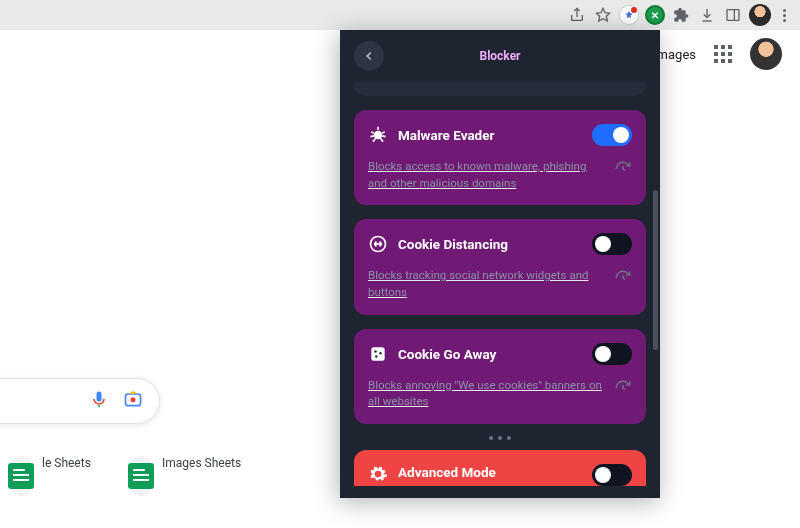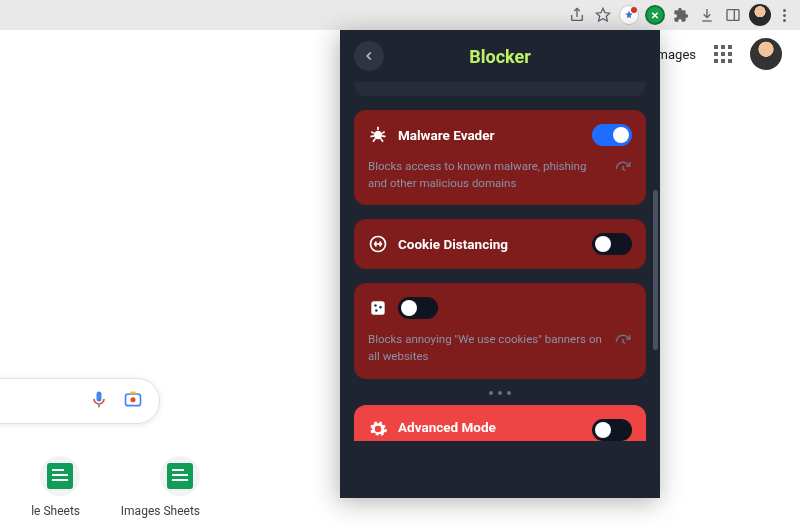--- a/index.html
+++ b/index.html
@@ -22,48 +22,48 @@
   .sub-link { font-size:13px; color:#202124; cursor:pointer; }
   .apps-grid { width:18px; height:18px; display:grid; grid-template-columns:repeat(3,4px); grid-template-rows:repeat(3,4px); gap:3px; cursor:pointer;}
   .apps-grid span{ background:#5f6368; width:4px; height:4px; }
   .avatar-med { width:32px; height:32px; border-radius:50%; background: radial-gradient(circle at 50% 35%, #f2c29b 28%, #333 30%); cursor:pointer; }
 
   
   .bg-content { position:absolute; top:78px; left:0; width:360px; }
   .search-pill { position:absolute; top:300px; left:-180px; width:340px; height:46px; background:#fff; border:1px solid #dfe1e5; border-radius:24px; box-shadow:0 1px 6px rgba(32,33,36,.1); display:flex; align-items:center; justify-content:flex-end; padding-right:16px; gap:14px;}
   .mic-icon svg, .lens-icon svg{ width:20px; height:20px;}
   .shortcuts { position:absolute; top:378px; left:0; display:flex; gap:48px; padding-left:8px;}
-  .shortcut { display:flex; flex-direction:column; align-items:flex-end; gap:8px; width:72px; cursor:pointer;}
+  .shortcut { display:flex; flex-direction:row; align-items:flex-start; gap:8px; width:72px; cursor:pointer;}
   .sc-tile { width:40px; height:40px; border-radius:50%; background:#f1f3f4; display:flex; align-items:center; justify-content:center;}
   .sc-green { width:26px; height:26px; background:#0f9d58; border-radius:3px; position:relative;}
   .sc-green::before{content:''; position:absolute; left:5px; top:6px; width:12px; height:2px; background:#fff;}
   .sc-green::after{content:''; position:absolute; left:5px; top:11px; width:16px; height:2px; background:#fff; box-shadow:0 5px 0 #fff;}
   .sc-label { font-size:12px; color:#3c4043; text-align:center; white-space:nowrap;}
 
   
   .popup { position:absolute; top:30px; left:340px; width:320px; height:468px; background:#1e2430; border-radius:0 0 0 0; box-shadow:-2px 4px 24px rgba(0,0,0,.3); color:#e6e8ec; overflow:hidden; display:flex; flex-direction:column;}
   .popup-scrollbar { position:absolute; right:2px; top:160px; width:5px; height:160px; background:#4a5161; border-radius:3px;}
   .popup-header { height:52px; display:flex; align-items:center; justify-content:center; position:relative; flex-shrink:0;}
   .back-btn { position:absolute; left:14px; width:30px; height:30px; border-radius:50%; background:#2e3442; display:flex; align-items:center; justify-content:center; cursor:pointer;}
   .back-btn svg{ width:14px; height:14px; stroke:#b7bdc9;}
-  .popup-title { font-size:18px; font-weight:700; color:#bef264;}
+  .popup-title { font-size:12px; font-weight:700; color:#f0abfc;}
   .popup-body { flex:1; overflow:hidden; padding:0 14px; position:relative;}
   .card-stub { height:14px; background:#262c3a; border-radius:0 0 12px 12px; margin-bottom:14px;}
-  .card { background:#7f1d1d; border-radius:12px; padding:14px 14px 14px 14px; margin-bottom:14px;}
+  .card { background:#701a75; border-radius:12px; padding:14px 14px 14px 14px; margin-bottom:14px;}
   .card-head { display:flex; align-items:center; gap:10px;}
   .card-icon { width:20px; height:20px; color:#fff; flex-shrink:0;}
   .card-icon svg{ width:20px; height:20px;}
   .card-title { font-size:13.5px; font-weight:700; color:#fff; flex:1;}
   .toggle { width:40px; height:22px; border-radius:11px; position:relative; cursor:pointer; flex-shrink:0;}
   .toggle::after{ content:''; position:absolute; width:16px; height:16px; border-radius:50%; background:#fff; top:3px; transition:left .15s;}
   .toggle.on { background:#1f6dff;}
   .toggle.on::after{ left:21px;}
   .toggle.off { background:#0f1420;}
   .toggle.off::after{ left:3px;}
-  .card-desc-row { display:flex; align-items:flex-start; gap:8px; margin-top:12px;}
+  .card-desc-row { display:flex; align-items:flex-start; gap:8px; margin-top:12px;text-decoration:underline;}
   .card-desc { font-size:11.5px; line-height:1.45; color:#8a92a6; flex:1;}
   .refresh-icon { width:18px; height:18px; color:#6a7284; flex-shrink:0; margin-top:2px;}
   .refresh-icon svg{width:18px; height:18px;}
   .dots-row { display:flex; justify-content:center; gap:5px; padding:4px 0 10px;}
   .dots-row span{ width:4px; height:4px; background:#6a7284; border-radius:50%;}
   .card-peek { background:#ef4444; border-radius:12px 12px 0 0; padding:14px 14px 0 14px; display:flex; align-items:flex-start; gap:10px;}
 </style>
 </head>
 <body>
 
@@ -211,32 +211,43 @@
           <svg viewBox="0 0 24 24" fill="none" stroke="currentColor" stroke-width="2">
               <circle cx="12" cy="12" r="9"></circle>
               <path d="M8 12h8"></path>
               <path d="M10 9l-2 3 2 3"></path>
               <path d="M14 9l2 3-2 3"></path>
             </svg>
         </div>
         <div class="card-title">Cookie Distancing</div>
         <div class="toggle off"></div>
       </div>
+      <div class="card-desc-row">
+        <div class="card-desc">Blocks tracking social network widgets and buttons</div>
+        <div class="refresh-icon">
+          <svg viewBox="0 0 24 24" fill="none" stroke="currentColor" stroke-width="2">
+              <path d="M3 12a9 9 0 019-9 9 9 0 017 3.3L21 8"></path>
+              <polyline points="21 3 21 8 16 8"></polyline>
+              <path d="M12 8v4l3 2"></path>
+            </svg>
+        </div>
+      </div>
     </div>
 
     <div class="card" style="margin-bottom:8px;">
       <div class="card-head">
         <div class="card-icon">
           <svg viewBox="0 0 24 24" fill="currentColor">
               <rect x="4" y="4" width="16" height="16" rx="3"></rect>
               <circle cx="9" cy="9" r="1.5" fill="#262c3a"></circle>
               <circle cx="15" cy="11" r="1.5" fill="#262c3a"></circle>
               <circle cx="10" cy="15" r="1.5" fill="#262c3a"></circle>
             </svg>
         </div>
+        <div class="card-title">Cookie Go Away</div>
         <div class="toggle off"></div>
       </div>
       <div class="card-desc-row">
         <div class="card-desc">Blocks annoying "We use cookies" banners on all websites</div>
         <div class="refresh-icon">
           <svg viewBox="0 0 24 24" fill="none" stroke="currentColor" stroke-width="2">
               <path d="M3 12a9 9 0 019-9 9 9 0 017 3.3L21 8"></path>
               <polyline points="21 3 21 8 16 8"></polyline>
               <path d="M12 8v4l3 2"></path>
             </svg>

